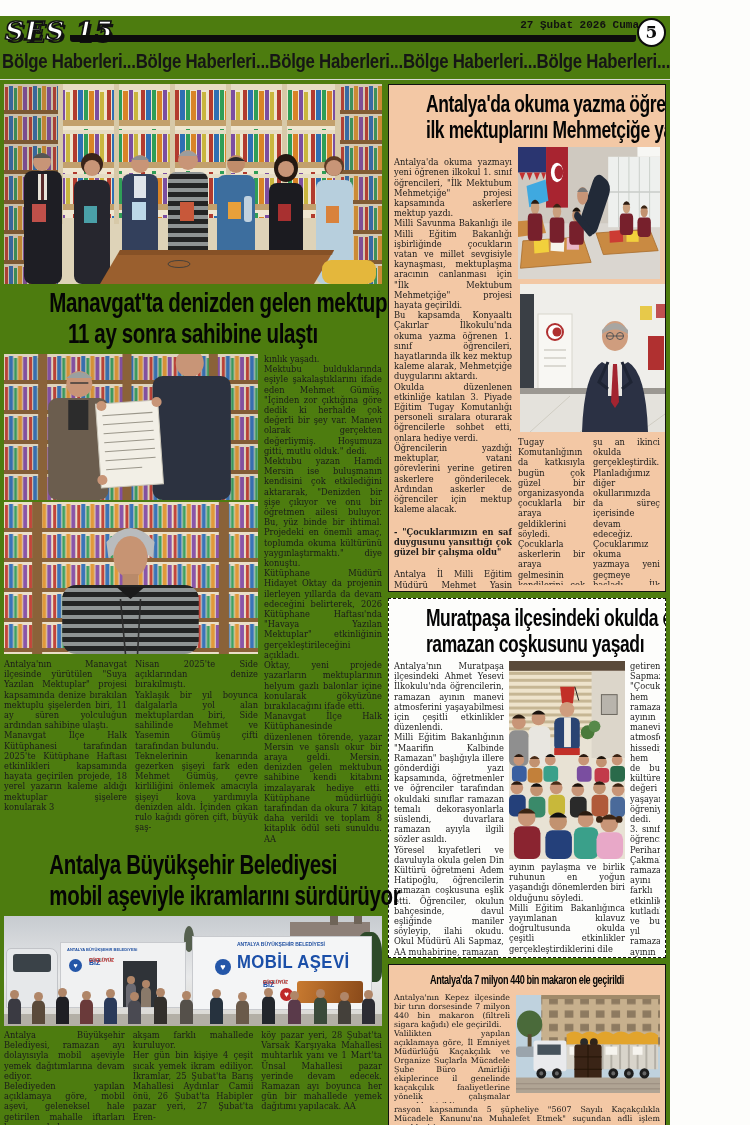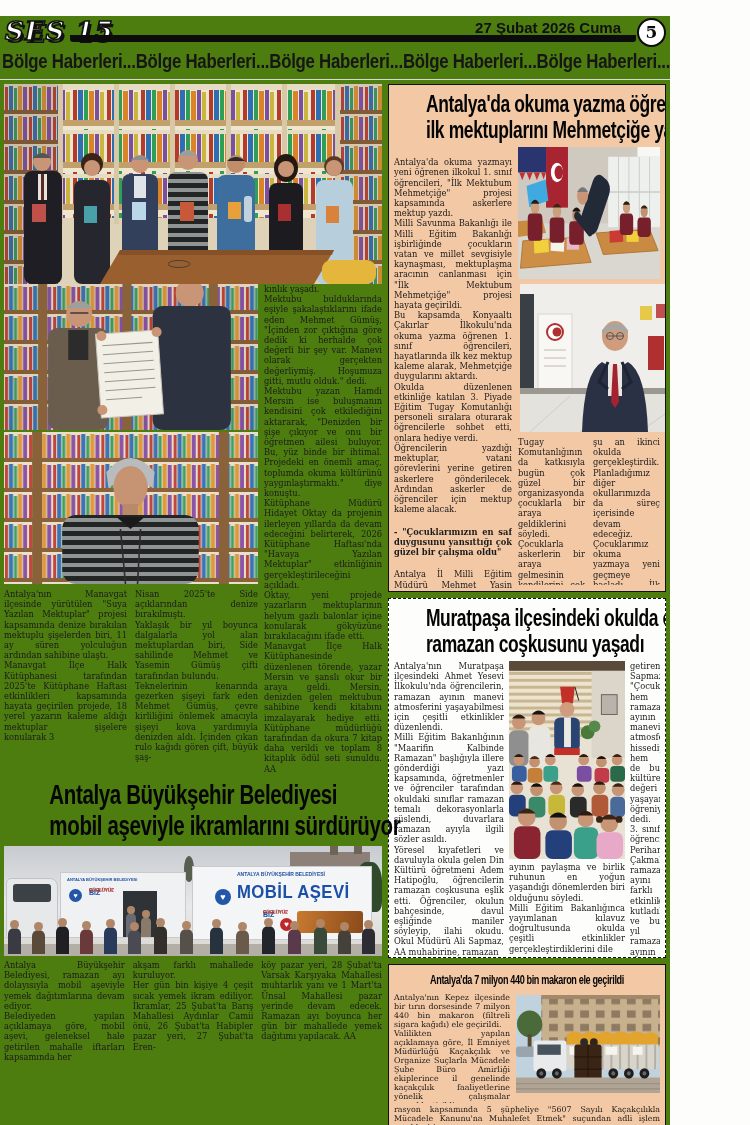--- a/index.html
+++ b/index.html
@@ -5,21 +5,21 @@
   * { margin:0; padding:0; box-sizing:border-box; }
   html,body { width:750px; }
   body { width:750px; height:1125px; overflow:hidden; background:#fdfdfb; font-family:"Liberation Sans",sans-serif; }
   .page { position:relative; width:670px; height:1125px; background:#4d7c0f;margin-top:16px; }
 
   
   .masthead { position:relative; height:32px; }
   .logo { position:absolute; left:5px; top:0; font-family:"DejaVu Serif",serif; font-style:italic; font-weight:bold;
           font-size:26px; letter-spacing:1px; color:#fff; -webkit-text-stroke:1.6px #111; text-shadow:2.5px 2.5px 0 #111; }
   .mast-rule { position:absolute; left:70px; right:34px; top:19px; height:7px; background:#0c0c0c; border-radius:0 0 3px 3px; }
-  .issue-date { position:absolute; right:49px; top:3px; font-family:Liberation Sans, sans-serif; font-weight:bold; font-size:15px; color:#111; }
+  .issue-date { position:absolute; right:31px; top:3px; font-family:Liberation Mono, monospace; font-weight:bold; font-size:11px; color:#111; }
   .pagenum { position:absolute; right:4px; top:2px; width:29px; height:29px; border:2.5px solid #0c0c0c; border-radius:50%;
              background:#fff; text-align:center; line-height:25px; font-family:"DejaVu Serif",serif; font-weight:bold; font-size:17px; color:#0c0c0c; }
 
   
   .banner { height:30px; overflow:hidden; white-space:nowrap; margin-top:2px; padding-left:2px;
             font-weight:700; font-size:20px; color:#161616; letter-spacing:-0.3px; border-bottom:1px solid #d8d8d4; }
   .banner .squeeze { display:inline-block; transform:scaleX(.84); transform-origin:0 50%; white-space:nowrap; }
 
   
   .content { display:flex; gap:6px; padding:4px 4px 0 4px; }
@@ -241,20 +241,24 @@
               <rect x="312" y="96" width="37" height="104" rx="8" fill="#b7cfdd"></rect>
               <rect x="322" y="122" width="13" height="17" fill="#d9823b"></rect>
             </g>
           <polygon points="96,200 310,200 330,166 116,166" fill="#9a5f2e"></polygon>
           <polygon points="116,166 330,166 328,171 114,171" fill="#7a4822" opacity=".6"></polygon>
           <ellipse cx="175" cy="180" rx="11" ry="3.5" fill="none" stroke="#44403a"></ellipse>
           <rect x="318" y="176" width="54" height="24" rx="9" fill="#e4b73c"></rect>
         </svg>
       </div>
 
+      <h1 class="headline h-xl">
+        <span class="cond">Manavgat'ta denizden gelen mektup</span>
+        <span class="cond">11 ay sonra sahibine ulaştı</span>
+      </h1>
 
       <div class="man-body">
         <div class="man-left">
           <div class="photo p2">
             <svg viewBox="0 0 253 146" preserveAspectRatio="none">
               <rect width="253" height="146" fill="url(#pbooks2)"></rect>
               <rect width="253" height="146" fill="#000" opacity="0.05"></rect>
               <rect x="34" width="9" height="146" fill="#8a6239"></rect>
                 <rect x="118" width="9" height="146" fill="#8a6239"></rect>
                 <rect x="204" width="9" height="146" fill="#8a6239"></rect>

